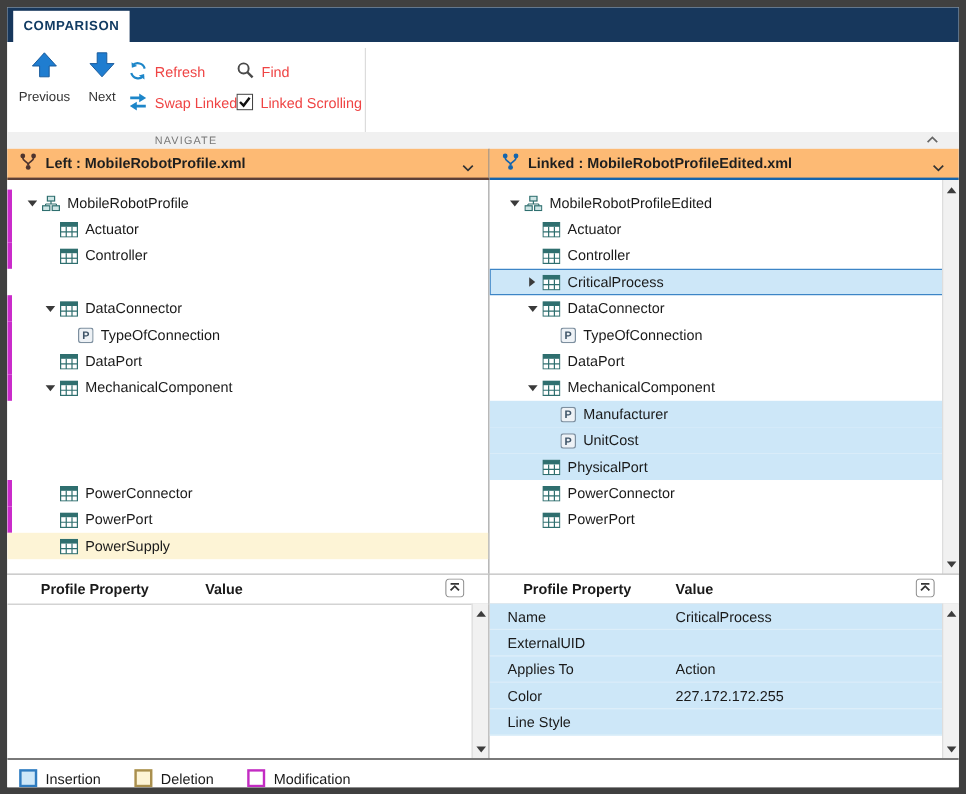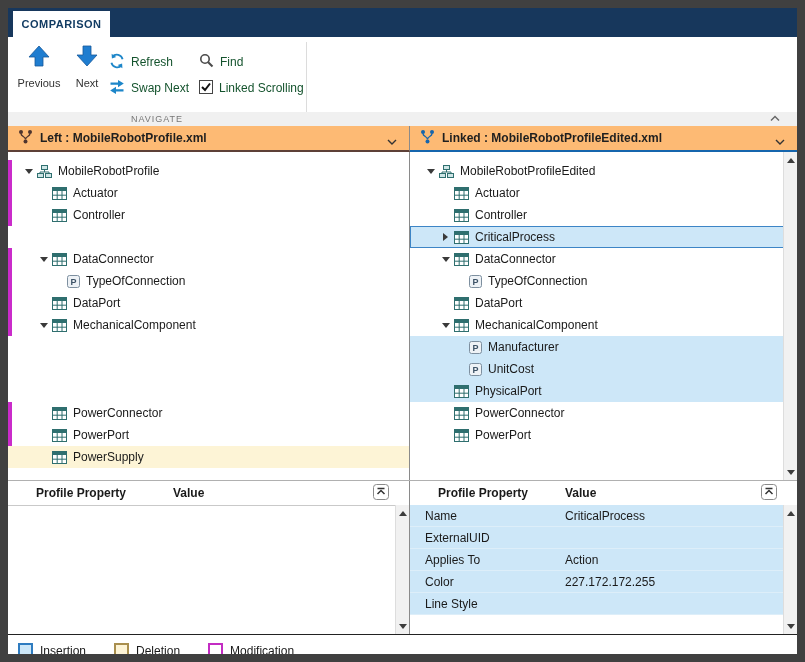--- a/index.html
+++ b/index.html
@@ -1,31 +1,31 @@
 <!DOCTYPE html>
 <html><head>
 <meta charset="utf-8">
 <style>
   html,body{margin:0;padding:0;background:#d9d9d9;}
   #window{
     width:805px;height:662px;box-sizing:border-box;position:relative;
-    border:8px solid #404040;background:#ffffff;overflow:hidden;
+    border:6px solid #404040;background:#ffffff;overflow:hidden;
     font-family:"Liberation Sans",sans-serif;color:#1a1a1a;
   }
   
   .titlebar{position:absolute;top:0;left:0;right:0;height:29px;background:#17375c;}
   .tab{position:absolute;left:5px;top:3px;bottom:0;width:97px;background:#ffffff;
        display:flex;align-items:center;justify-content:center;
        font-size:11px;font-weight:600;letter-spacing:.5px;color:#123c63;}
   
   .ribbon{position:absolute;top:29px;left:0;right:0;height:89px;background:#fff;border-bottom:1px solid #cfcfcf;}
   .big-btn{position:absolute;top:6px;height:62px;display:flex;flex-direction:column;align-items:center;justify-content:flex-start;cursor:default;}
   .big-btn .lbl{font-size:11px;color:#333;margin-top:8px;}
   .big-btn .icon{height:26px;display:flex;align-items:center;}
-  .small-btn{position:absolute;height:18px;display:flex;align-items:center;gap:6px;font-size:12px;color:#14532d;}
+  .small-btn{position:absolute;height:18px;display:flex;align-items:center;gap:6px;font-size:12px;color:#ef4444;}
   .vsep{position:absolute;left:298px;top:5px;bottom:2px;width:1px;background:#dcdcdc;}
   .navigate-strip{position:absolute;left:0;right:0;bottom:0;height:14px;background:#f0f0f0;}
   .section-label{position:absolute;left:0;width:298px;top:0;bottom:0;display:flex;align-items:center;justify-content:center;
                  font-size:9px;letter-spacing:1px;color:#777;}
   .ribbon-collapse{position:absolute;right:14px;bottom:2px;width:16px;height:12px;display:flex;align-items:center;justify-content:center;}
   
   .pane-headers{position:absolute;top:118px;left:0;right:0;height:26px;display:flex;}
   .pane-header{box-sizing:border-box;height:26px;display:flex;align-items:center;gap:7px;padding-left:10px;
                background:#fdba74;font-size:12px;font-weight:700;color:#1f1f1f;position:relative;}
   .pane-header.left{width:402px;border-right:1px solid #8a8a8a;border-bottom:2px solid #5d4037;}
@@ -117,21 +117,21 @@
       </span>
       <span>Refresh</span>
     </div>
     <div class="small-btn" style="left:101px;top:42px;">
       <span>
         <svg width="16" height="16" viewBox="0 0 16 16">
           <path d="M1.5 3.5 H9 V1 L14.8 4.6 L9 8.2 V5.7 H1.5 Z" fill="#1d86c9"></path>
           <path d="M14.5 10.3 H7 V7.8 L1.2 11.4 L7 15 V12.5 H14.5 Z" fill="#1d86c9"></path>
         </svg>
       </span>
-      <span>Swap Next</span>
+      <span>Swap Linked</span>
     </div>
 
     <div class="small-btn" style="left:191px;top:16px;">
       <span>
         <svg width="15" height="15" viewBox="0 0 15 15">
           <circle cx="6" cy="6" r="4.2" fill="none" stroke="#4a4a4a" stroke-width="1.6"></circle>
           <line x1="9.2" y1="9.2" x2="13.5" y2="13.5" stroke="#4a4a4a" stroke-width="2"></line>
         </svg>
       </span>
       <span>Find</span>

